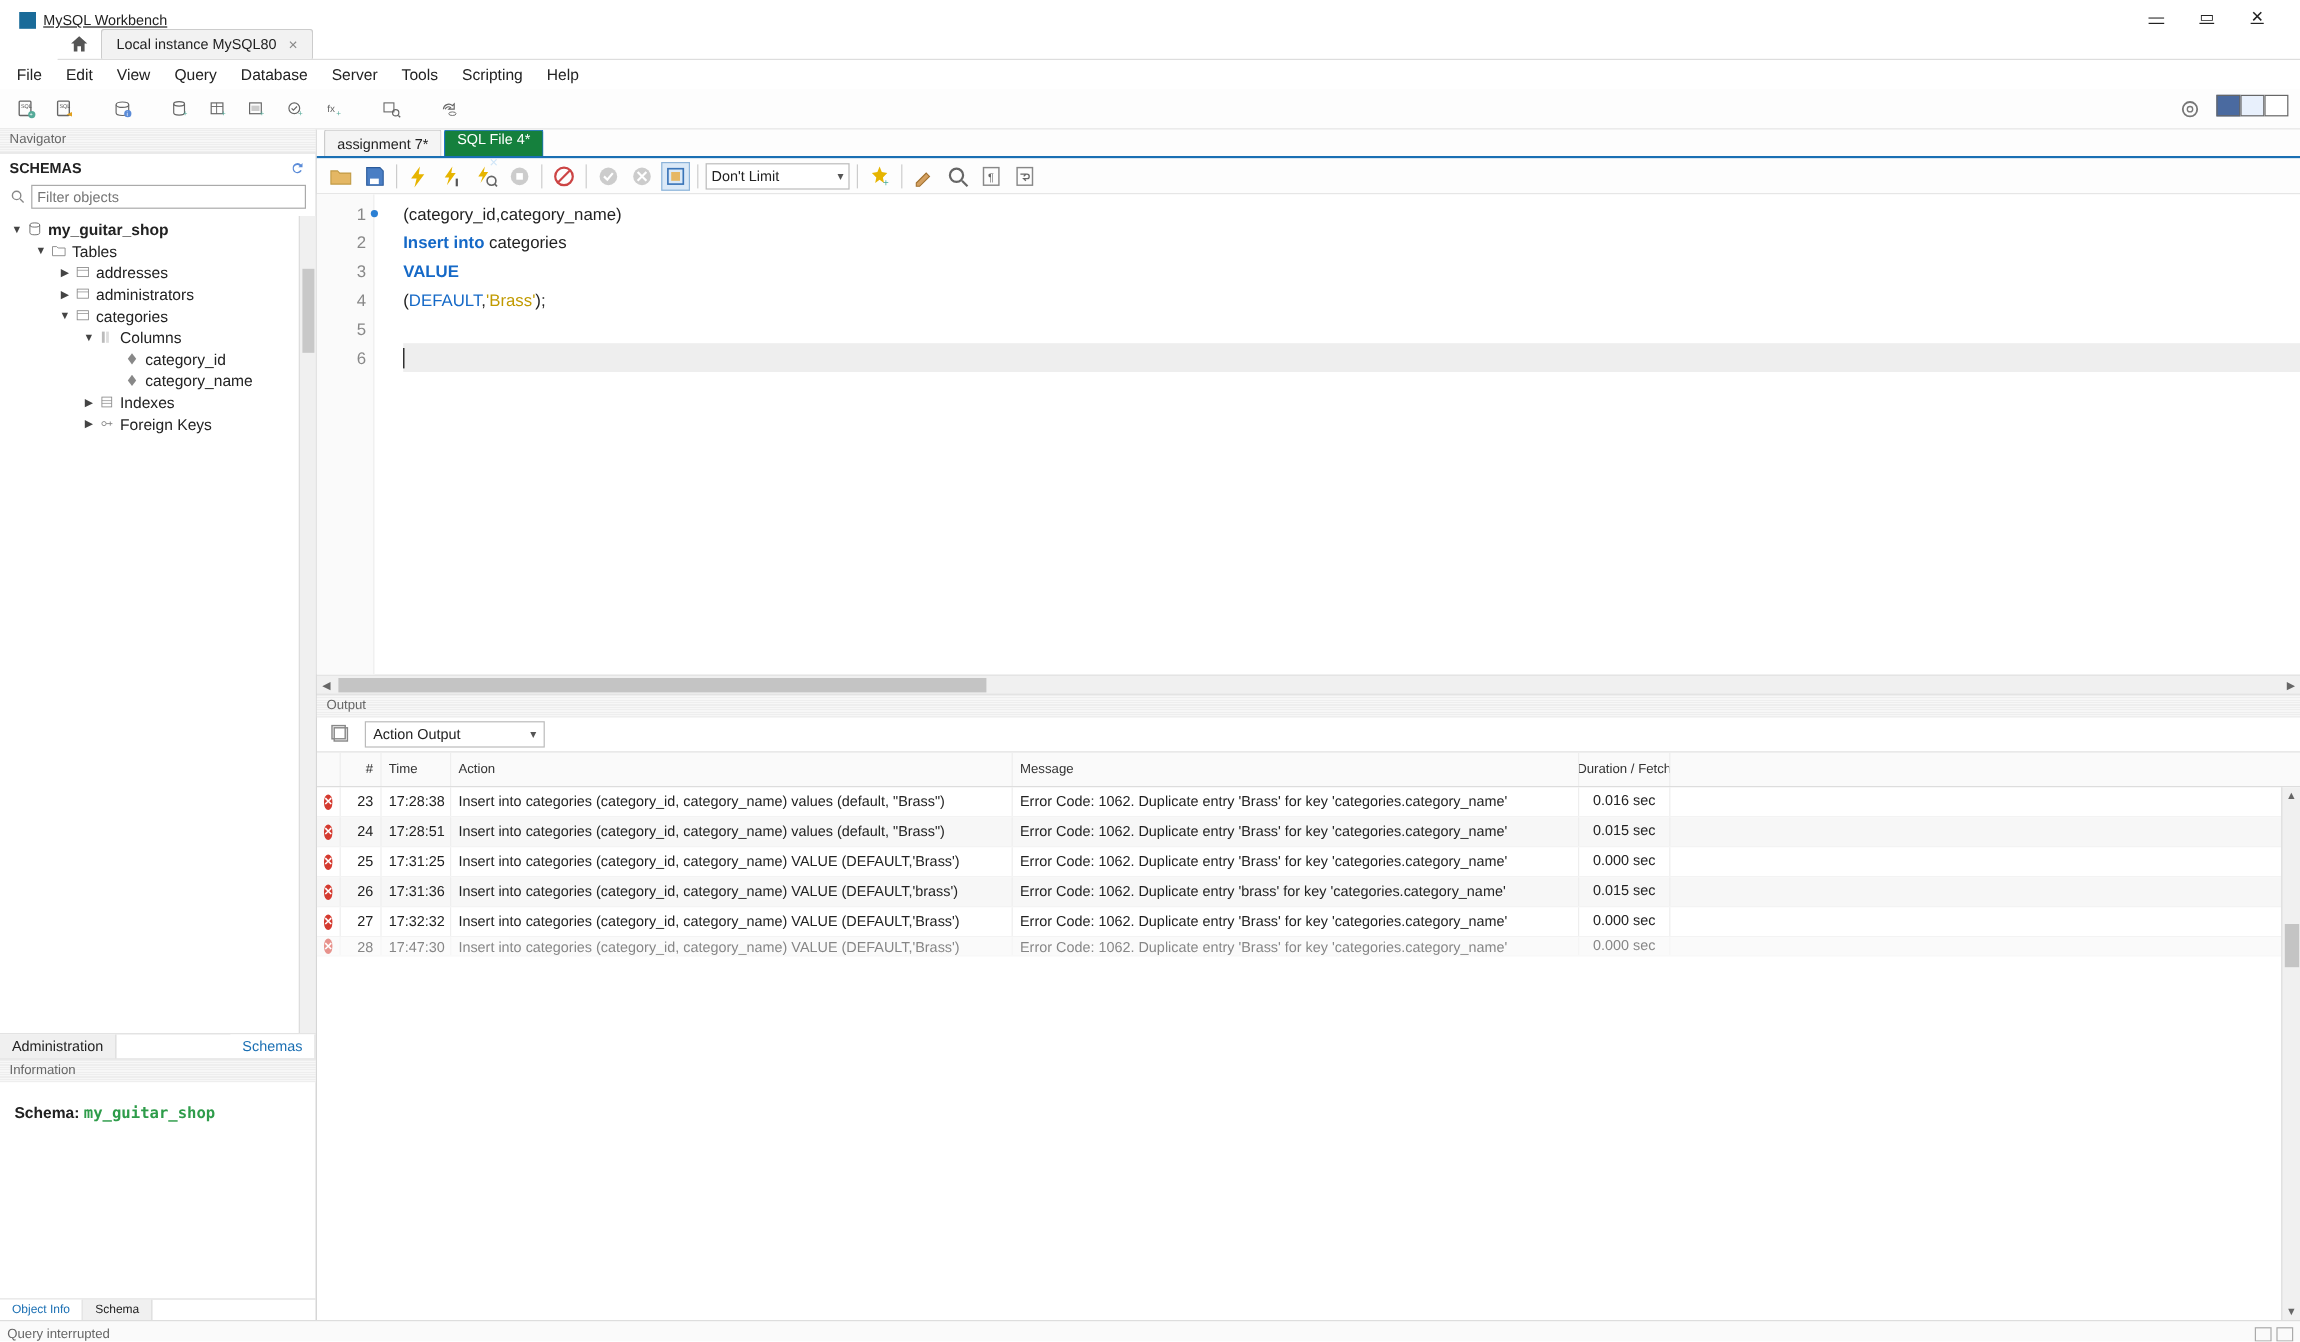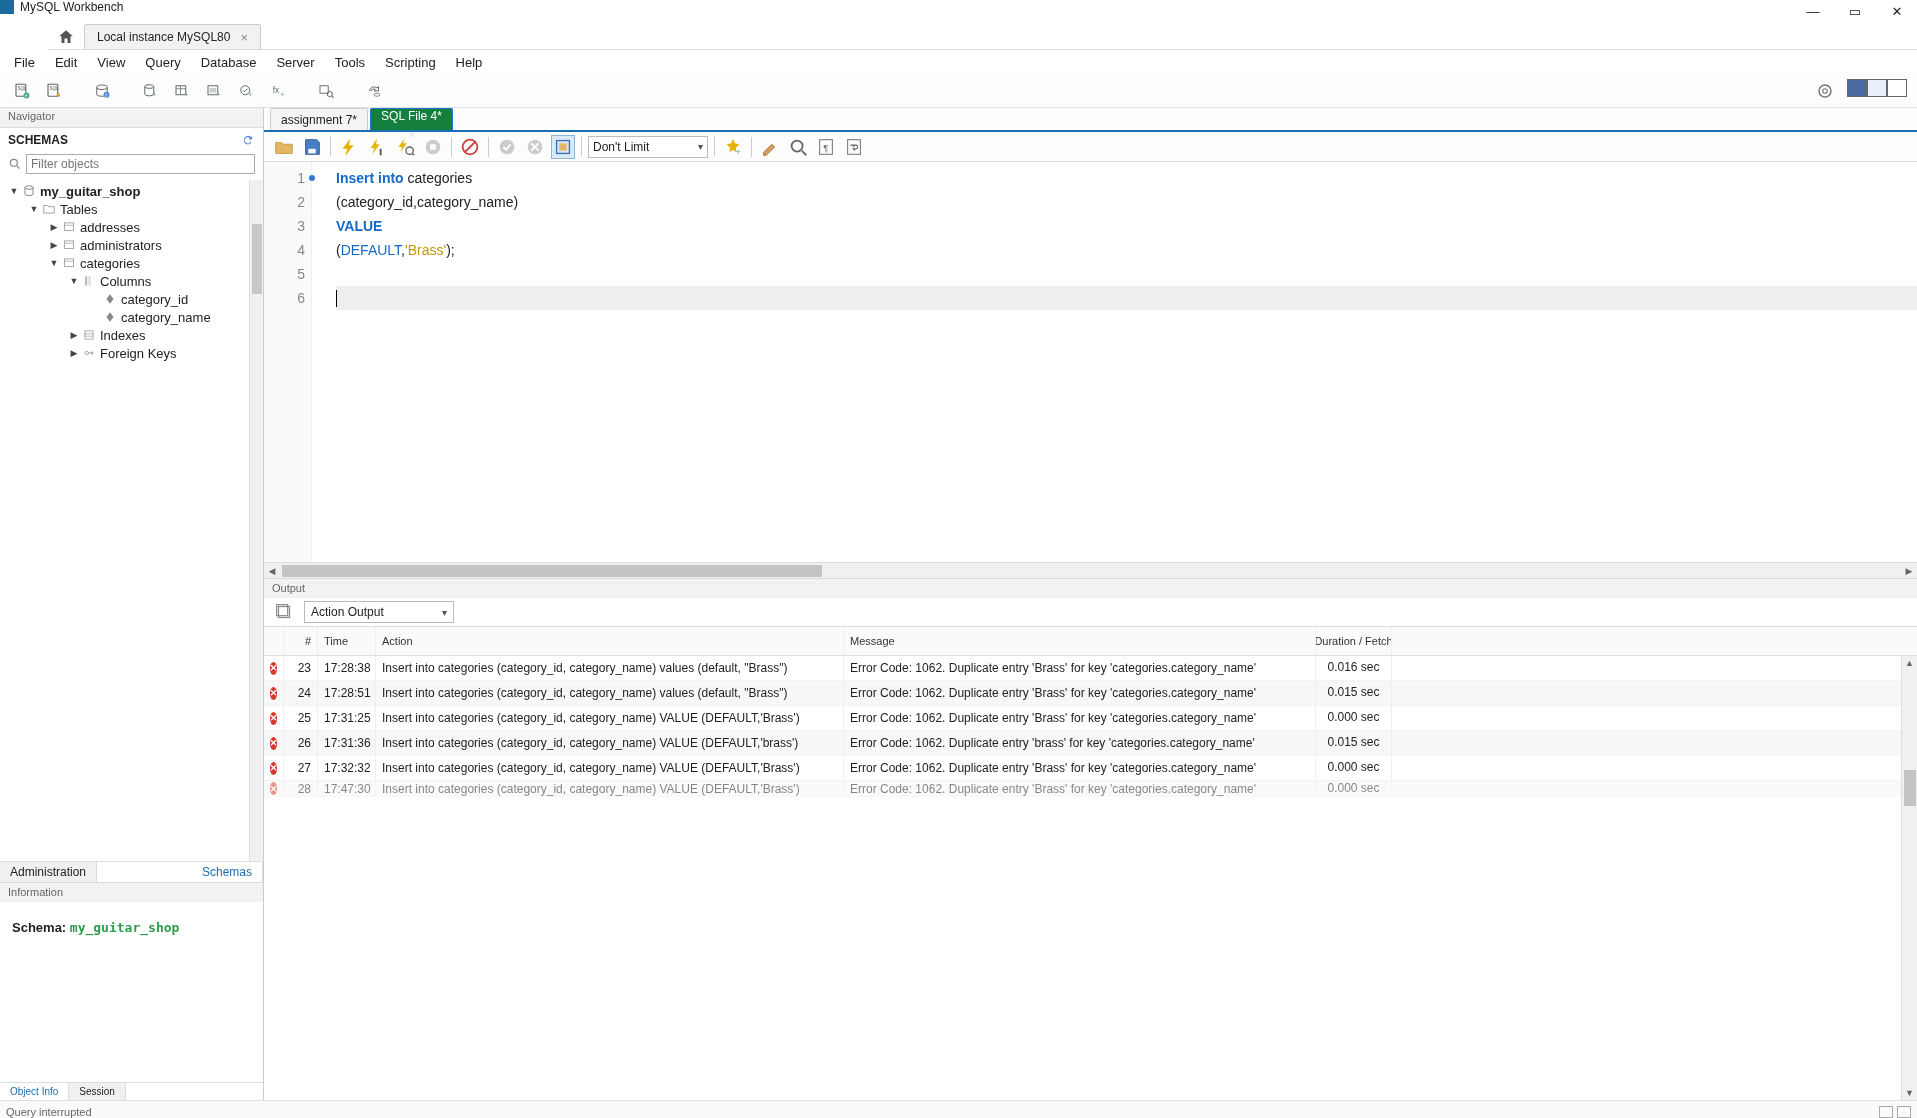--- a/index.html
+++ b/index.html
@@ -1,19 +1,19 @@
 <!DOCTYPE html>
 <html><head>
 <meta charset="utf-8">
 <style>
 * { box-sizing: border-box; margin: 0; padding: 0; font-family: "Segoe UI", Tahoma, sans-serif; }
 body { font-size: 12px; color: #222; background: #fff; overflow: hidden; width: 1917px; height: 1118px; }
 
 
-.titlebar { height: 24px; display: flex; align-items: flex-start; padding: 0 0; background: #fff; }
+.titlebar { height: 24px; display: flex; align-items: flex-end; padding: 0 16px; background: #fff; text-decoration: underline; }
 .titlebar .app-icon { width: 14px; height: 14px; background: #1a6b99; margin-right: 6px; }
 .titlebar .title { flex: 1; font-size: 12px; }
 .win-controls { margin-left: auto; display: flex; gap: 2px; }
 .win-btn { width: 40px; height: 22px; display: flex; align-items: center; justify-content: center; font-size: 13px; font-family: sans-serif; }
 
 
 .home-row { height: 26px; display: flex; align-items: center; border-bottom: 1px solid #ddd; margin-left: 48px; }
 .home-btn { width: 36px; height: 26px; display: flex; align-items: center; justify-content: center; }
 .home-btn svg { width: 18px; height: 18px; fill: #555; }
 .conn-tab { height: 25px; padding: 0 12px; display: flex; align-items: center; gap: 6px; background: #f2f2f2; border: 1px solid #ccc; border-bottom: none; font-size: 12px; border-radius: 3px 3px 0 0; }
@@ -370,21 +370,21 @@
     <div class="nav-tabs">
       <div class="nav-tab">Administration</div>
       <div class="nav-tab active">Schemas</div>
     </div>
     <div class="info-header">Information</div>
     <div class="info-body">
       <b>Schema: </b><span class="schema-name">my_guitar_shop</span>
     </div>
     <div class="bottom-nav-tabs">
       <div class="nav-tab2 active">Object Info</div>
-      <div class="nav-tab2">Session</div>
+      <div class="nav-tab2">Schema</div>
     </div>
   </div>
 
   <div class="main">
 
     <div class="editor-tabs">
       <div class="etab">
         <span>assignment 7*</span>
       </div>
       <div class="etab active">
@@ -496,22 +496,22 @@
     <div class="editor">
       <div class="gutter">
         <div class="gutter-line">1<span class="gutter-dot"></span></div>
         <div class="gutter-line">2</div>
         <div class="gutter-line">3</div>
         <div class="gutter-line">4</div>
         <div class="gutter-line">5</div>
         <div class="gutter-line">6</div>
       </div>
       <div class="code">
+        <div class="code-line">(category_id,category_name)</div>
         <div class="code-line"><span class="kw">Insert</span> <span class="kw">into</span><span> categories</span></div>
-        <div class="code-line">(category_id,category_name)</div>
         <div class="code-line"><span class="kw">VALUE</span></div>
         <div class="code-line"><span>(</span><span class="kw2">DEFAULT</span><span>,</span><span class="str">'Brass'</span><span>);</span></div>
         <div class="code-line"></div>
         <div class="code-line current"><span class="cursor"></span></div>
       </div>
     </div>
 
     <div class="hscroll">
       <div class="hscroll-arrow">◀</div>
       <div class="hscroll-thumb"></div>

